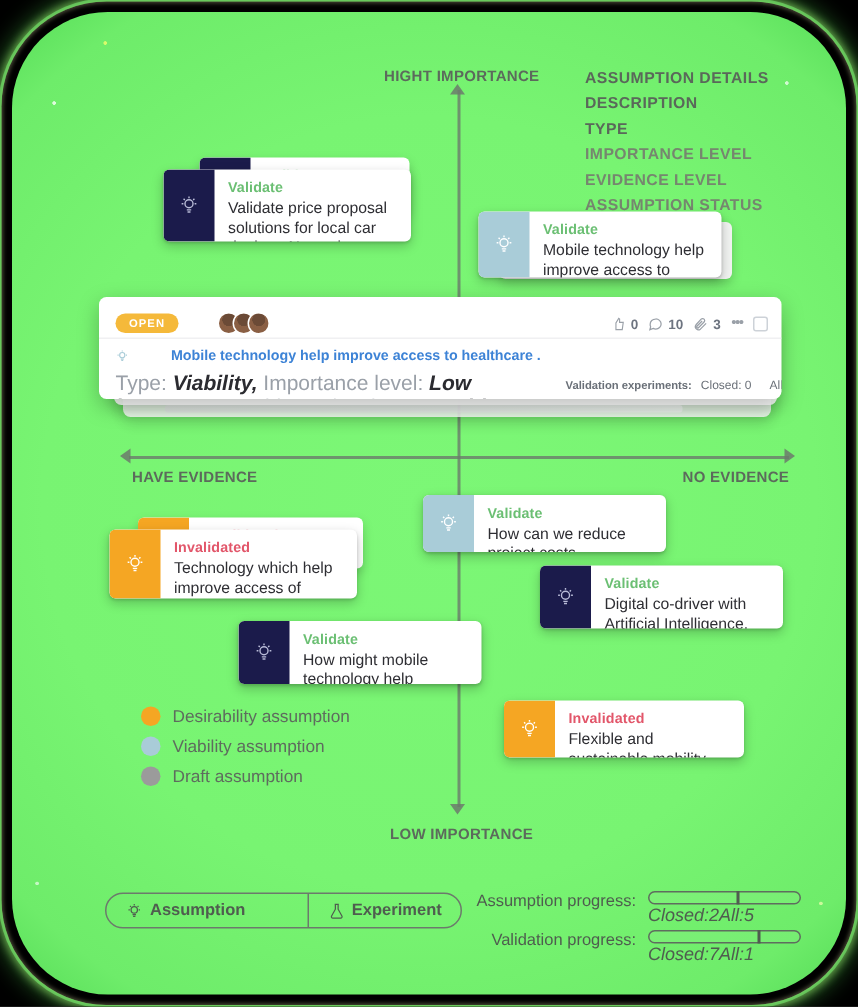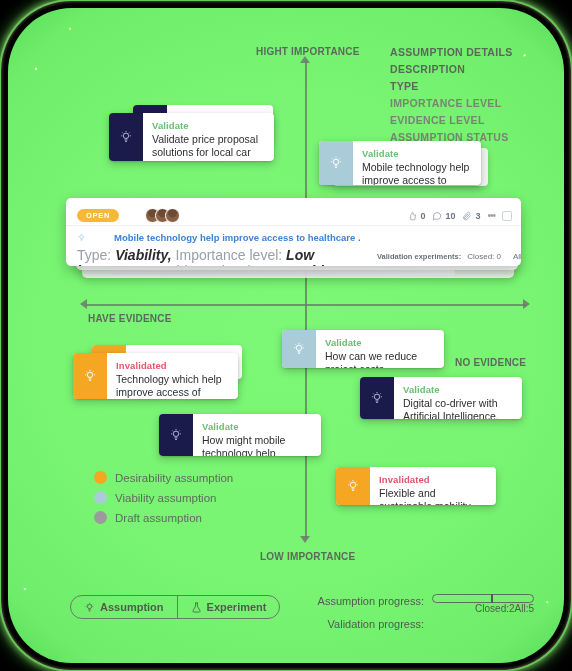--- a/index.html
+++ b/index.html
@@ -102,21 +102,21 @@
     position: absolute;
     font-size: 10px;
     font-weight: bold;
     color: #5c6a5c;
     letter-spacing: .2px;
     white-space: nowrap;
   }
   #lbl-high { left: 248px; top: 38px; }
   #lbl-low  { left: 252px; top: 543px; }
   #lbl-have { left: 80px;  top: 305px; }
-  #lbl-no   { left: 447px; top: 305px; margin-top: 44px; }
+  #lbl-no   { left: 447px; top: 305px; }
 
   
   #details-list {
     position: absolute; left: 382px; top: 38px;
     display: flex; flex-direction: column; gap: 5px;
   }
   #details-list .dl-item {
     font-size: 10.5px; font-weight: bold;
     letter-spacing: .3px;
     color: #5f6d5f;
@@ -276,21 +276,21 @@
     overflow: hidden;
     background: transparent;
   }
   .tb-btn {
     display: flex; align-items: center; gap: 5px;
     padding: 5px 13px;
     font-size: 11px; font-weight: bold;
     color: #4f5d4f;
     white-space: nowrap;
   }
-  .tb-btn + .tb-btn { border-left: 1px solid #6c7a6c; }
+  .tb-btn + .tb-btn { border-left: 1px solid #6c7a6c; margin-left: 28px; }
 
   
   #progress {
     position: absolute; left: 296px; top: 586px;
     width: 230px;
   }
   .pg-row { display: flex; align-items: flex-start; margin-bottom: 3px; }
   .pg-label {
     font-size: 11px; color: #4f5d4f;
     width: 128px; text-align: right; padding-right: 8px;
@@ -303,23 +303,24 @@
     border: 1px solid #5f6d5f;
     border-radius: 5px;
     background: rgba(255,255,255,.06);
   }
   .pg-thumb {
     position: absolute; top: -1px;
     width: 2px; height: 9px;
     background: #4f5d4f;
   }
   .pg-foot {
-    display: flex; justify-content: flex-end;
-    font-size: 10px; color: #4f5d4f;
+    display: flex; justify-content: flex-start;
+    font-size: 12px; color: #4f5d4f;
     margin-top: 0px;
+    font-style: italic;
   }
 </style>
 </head>
 <body>
 
 <div id="stage">
   <div id="canvas">
 
     <div class="axis-v"></div>
     <div class="arrow-up"></div>
@@ -553,18 +554,27 @@
             <div class="pg-thumb" id="thumb-assumption" style="left: 58%;"></div>
           </div>
           <div class="pg-foot">
             <span>Closed:2</span>
             <span>All:5</span>
           </div>
         </div>
       </div>
       <div class="pg-row">
         <div class="pg-label">Validation  progress:</div>
+        <div class="pg-right">
+          <div class="pg-track">
+            <div class="pg-thumb" id="thumb-validation" style="left: 72%;"></div>
+          </div>
+          <div class="pg-foot">
+            <span>Closed:7</span>
+            <span>All:1</span>
+          </div>
+        </div>
       </div>
     </div>
 
   </div>
   <div id="speckle"></div>
 </div>
 
 </body></html>

